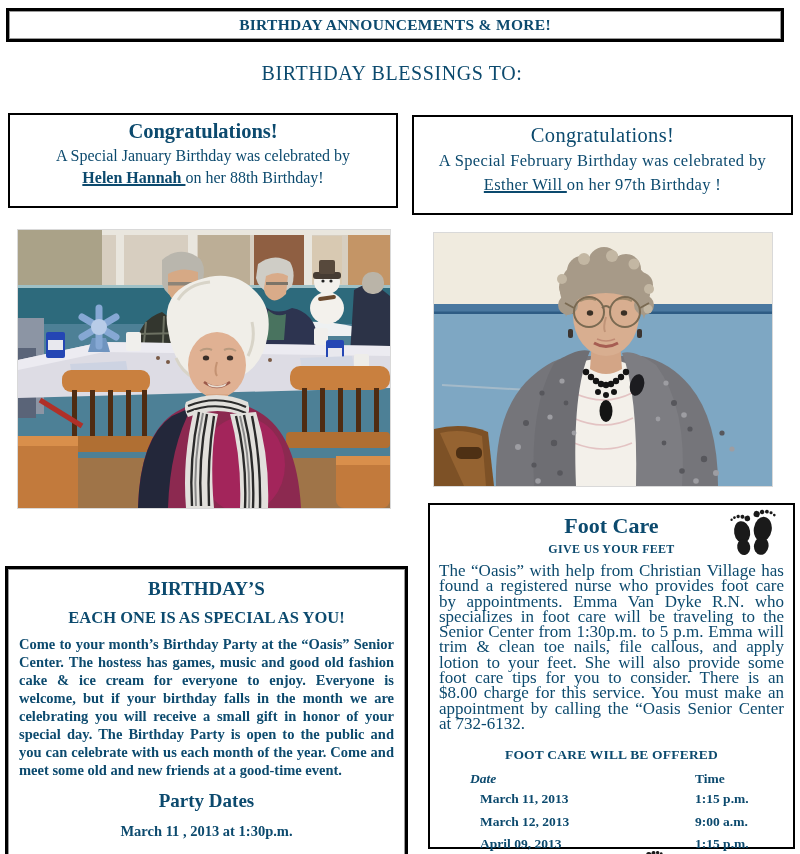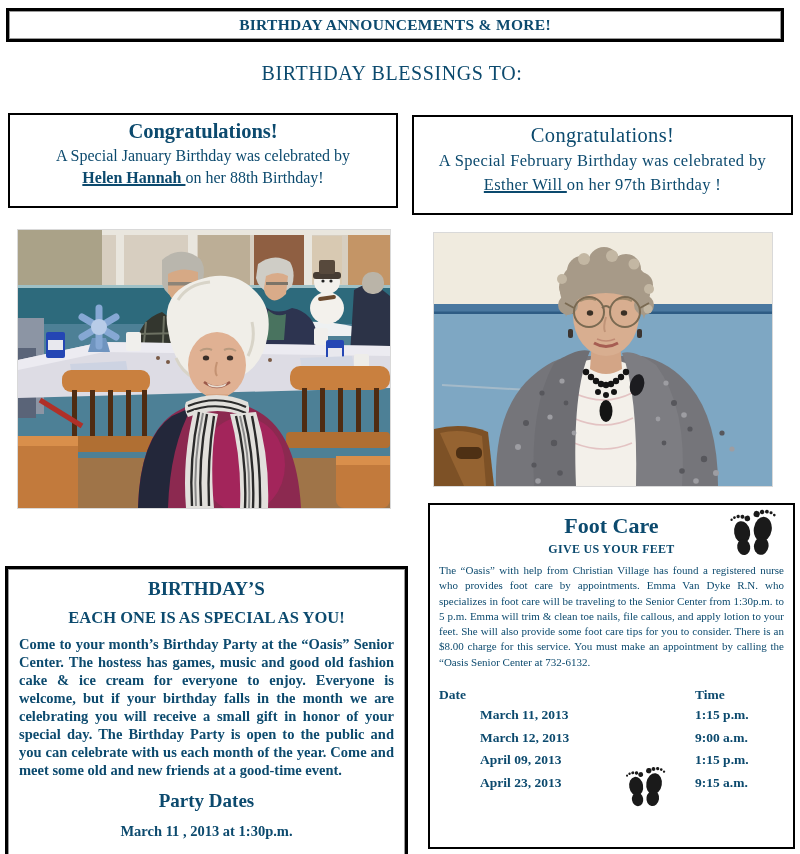--- a/index.html
+++ b/index.html
@@ -42,26 +42,26 @@
   .birthdays-box .body{margin:8px 0 0;font-size:14.5px;font-weight:bold;text-align:justify;
                        line-height:1.24;}
   .birthdays-box .party{margin:10px 0 0;font-size:19px;}
   .birthdays-box .pdate{margin:11px 0 0;text-align:center;font-size:14.5px;font-weight:bold;}
 
   
   .footcare-box{position:absolute;left:428px;top:503px;width:367px;height:346px;
                 box-sizing:border-box;border:2px solid #000;padding:2px 9px;}
   .footcare-box h2{margin:6px 0 0;text-align:center;font-size:22px;}
   .footcare-box h3{margin:3px 0 0;text-align:center;font-size:12px;letter-spacing:.3px;}
-  .footcare-box .body{margin:6px 0 16px;font-size:11px;line-height:15.3px;text-align:justify;}
+  .footcare-box .body{margin:6px 0 16px;font-size:17px;line-height:15.3px;text-align:justify;}
   .footcare-box h4{margin:7px 0 0;text-align:center;font-size:13.5px;letter-spacing:.2px;}
   .fp-top{position:absolute;right:13px;top:4px;width:60px;height:50px;}
   .schedule{position:relative;margin-top:7px;font-weight:bold;font-size:13.5px;}
   .sched-head{position:relative;height:18px;line-height:18px;}
-  .sched-head .s-date{}
+  .sched-head .s-date{margin-left:31px;font-style:italic;}
   .srow{position:relative;height:22.5px;line-height:22.5px;}
   .srow .s-date{margin-left:41px;}
   .s-time{position:absolute;left:256px;top:0;}
   .fp-table{position:absolute;left:178px;top:79px;width:52px;height:46px;}
 </style>
 </head>
 <body>
 
 <div class="page">
 
@@ -337,20 +337,21 @@
           <circle cx="2.5" cy="0.5" r="2.8"></circle>
             <circle cx="7" cy="-2" r="2"></circle>
           <circle cx="11.2" cy="-3" r="1.7"></circle>
             <circle cx="15" cy="-2.6" r="1.4"></circle>
             <circle cx="18.2" cy="-1" r="1.2"></circle>
         </g>
       </svg>
     </div>
     <h3>GIVE US YOUR FEET</h3>
     <p class="body">The “Oasis” with  help from  Christian Village has found a  registered nurse who provides foot care by appointments.  Emma Van Dyke R.N. who  specializes in foot care will be traveling to the Senior Center from 1:30p.m. to 5 p.m.   Emma will trim &amp; clean toe nails, file callous, and apply lotion to your feet. She will also provide some foot care tips for you to consider. There is an $8.00 charge for this   service. You must make an appointment by calling the “Oasis Senior Center at 732-6132.</p>
+    <h4>FOOT CARE WILL BE OFFERED</h4>
     <div class="schedule">
       <div class="sched-head">
         <span class="s-date">Date</span>
         <span class="s-time">Time</span>
       </div>
       <div class="srow">
         <span class="s-date">March 11, 2013</span>
         <span class="s-time">1:15 p.m.</span>
       </div>
       <div class="srow">

